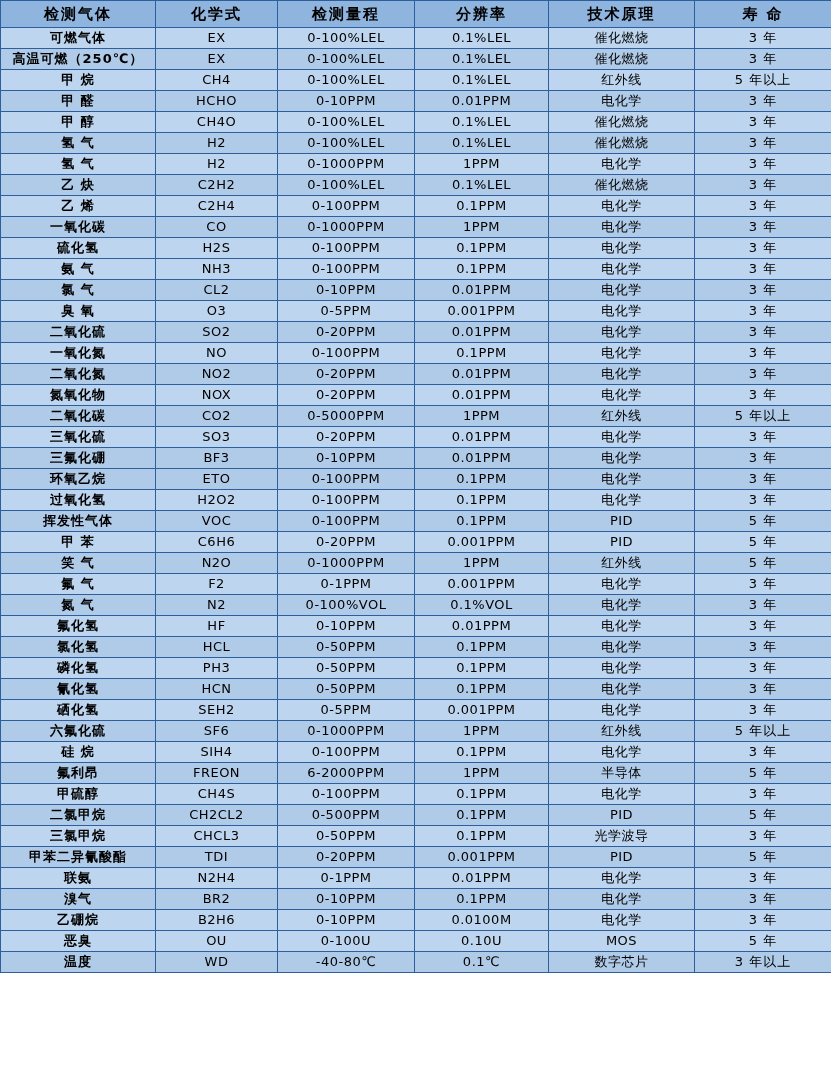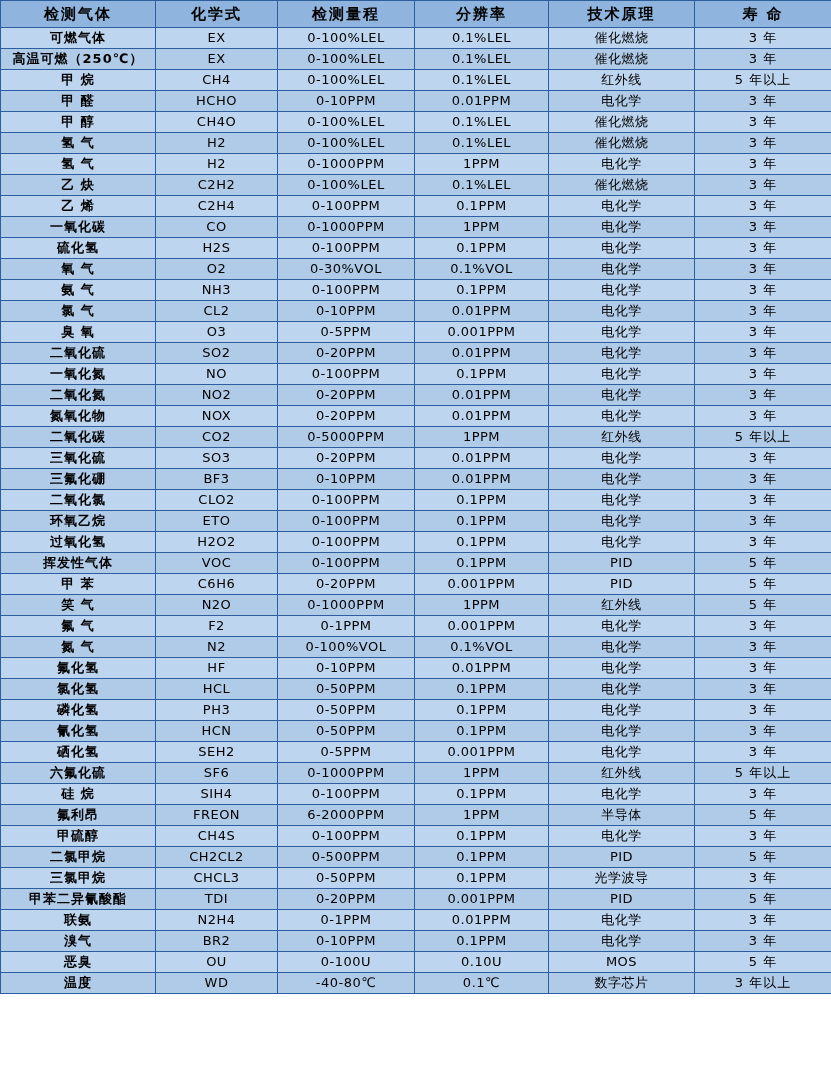--- a/index.html
+++ b/index.html
@@ -177,28 +177,20 @@
           <td class="life-cell">3 年</td>
         </tr>
         <tr>
           <td class="name-cell">硫化氢</td>
           <td class="mono">H2S</td>
           <td class="mono">0-100PPM</td>
           <td class="mono">0.1PPM</td>
           <td class="mono">电化学</td>
           <td class="life-cell">3 年</td>
         </tr>
-        <tr class="alt">
-          <td class="name-cell">氧 气</td>
-          <td class="mono">O2</td>
-          <td class="mono">0-30%VOL</td>
-          <td class="mono">0.1%VOL</td>
-          <td class="mono">电化学</td>
-          <td class="life-cell">3 年</td>
-        </tr>
         <tr>
           <td class="name-cell">氨 气</td>
           <td class="mono">NH3</td>
           <td class="mono">0-100PPM</td>
           <td class="mono">0.1PPM</td>
           <td class="mono">电化学</td>
           <td class="life-cell">3 年</td>
         </tr>
         <tr class="alt">
           <td class="name-cell">氯 气</td>
@@ -265,28 +257,20 @@
           <td class="life-cell">3 年</td>
         </tr>
         <tr class="alt">
           <td class="name-cell">三氟化硼</td>
           <td class="mono">BF3</td>
           <td class="mono">0-10PPM</td>
           <td class="mono">0.01PPM</td>
           <td class="mono">电化学</td>
           <td class="life-cell">3 年</td>
         </tr>
-        <tr>
-          <td class="name-cell">二氧化氯</td>
-          <td class="mono">CLO2</td>
-          <td class="mono">0-100PPM</td>
-          <td class="mono">0.1PPM</td>
-          <td class="mono">电化学</td>
-          <td class="life-cell">3 年</td>
-        </tr>
         <tr class="alt">
           <td class="name-cell">环氧乙烷</td>
           <td class="mono">ETO</td>
           <td class="mono">0-100PPM</td>
           <td class="mono">0.1PPM</td>
           <td class="mono">电化学</td>
           <td class="life-cell">3 年</td>
         </tr>
         <tr>
           <td class="name-cell">过氧化氢</td>
@@ -438,20 +422,28 @@
           <td class="mono">0-1PPM</td>
           <td class="mono">0.01PPM</td>
           <td class="mono">电化学</td>
           <td class="life-cell">3 年</td>
         </tr>
         <tr class="alt">
           <td class="name-cell">溴气</td>
           <td class="mono">BR2</td>
           <td class="mono">0-10PPM</td>
           <td class="mono">0.1PPM</td>
+          <td class="mono">电化学</td>
+          <td class="life-cell">3 年</td>
+        </tr>
+        <tr>
+          <td class="name-cell">乙硼烷</td>
+          <td class="mono">B2H6</td>
+          <td class="mono">0-10PPM</td>
+          <td class="mono">0.0100M</td>
           <td class="mono">电化学</td>
           <td class="life-cell">3 年</td>
         </tr>
         <tr>
           <td class="name-cell">恶臭</td>
           <td class="mono">OU</td>
           <td class="mono">0-100U</td>
           <td class="mono">0.10U</td>
           <td class="mono">MOS</td>
           <td class="life-cell">5 年</td>

